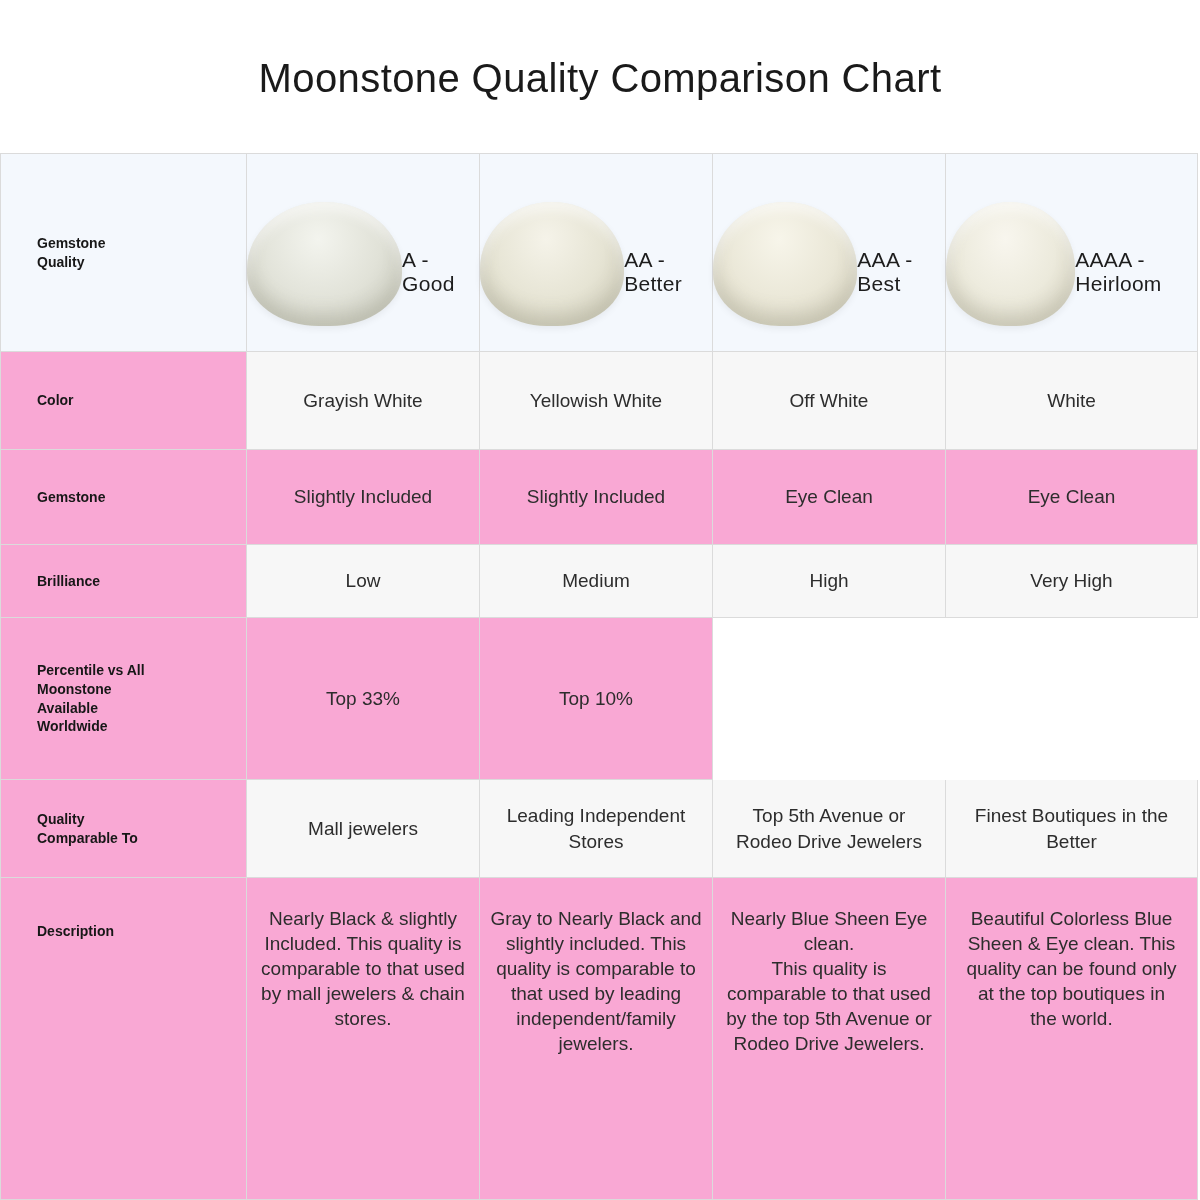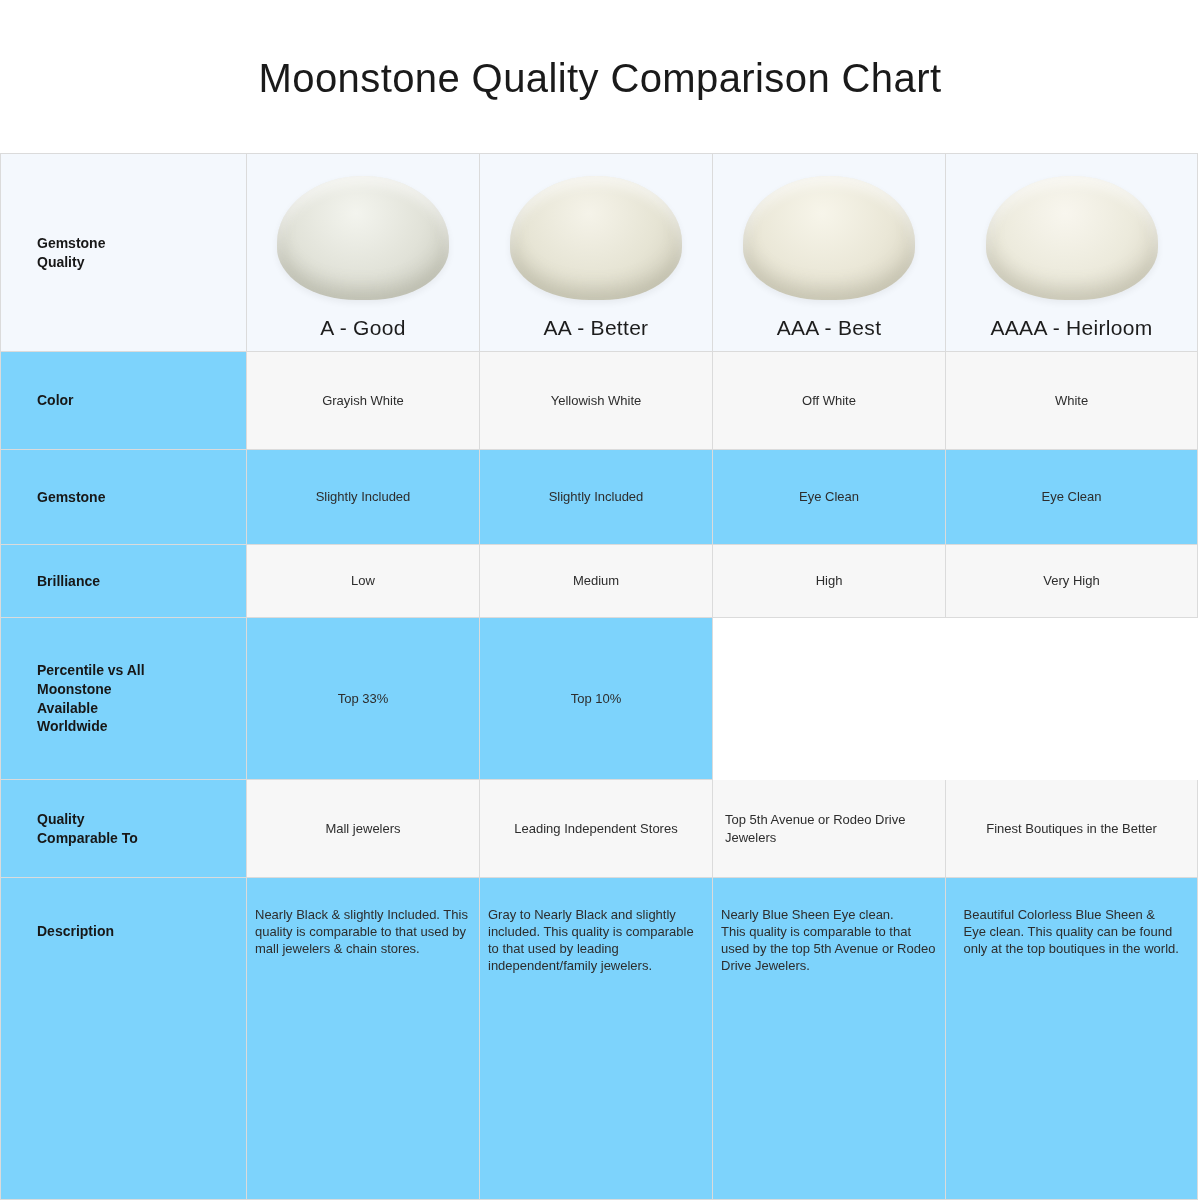--- a/index.html
+++ b/index.html
@@ -12,38 +12,38 @@
   }
   *{box-sizing:border-box;margin:0;padding:0}
   html,body{width:1200px;height:1200px;overflow:hidden;background:#fff;
     font-family:"Liberation Sans","DejaVu Sans",sans-serif;color:#222}
   .title{margin-top:56px;text-align:center;font-size:40px;font-weight:400;
     letter-spacing:.4px;color:var(--title-color)}
   .qtable{margin-top:52px;width:1198px;border-top:1px solid var(--border);
     border-left:1px solid var(--border)}
   .row{display:grid;grid-template-columns:246px 233px 233px 233px 252px}
   .cell{border-right:1px solid var(--border);border-bottom:1px solid var(--border);
-    display:flex;align-items:center;justify-content:center;background:#7dd3fc}
+    display:flex;align-items:center;justify-content:center;background:#f9a8d4}
   .r-header .cell{height:198px}
   .r-color .cell{height:98px}
   .r-clarity .cell{height:95px}
   .r-brilliance .cell{height:73px}
   .r-percentile .cell{height:162px}
   .r-quality .cell{height:98px}
   .r-desc .cell{height:322px;align-items:flex-start;padding-top:28px}
   .lblcell{justify-content:flex-start;padding-left:36px;padding-right:24px}
   .lbl{font-weight:700;font-size:14px;line-height:1.35;color:var(--label-color);
     white-space:pre-line}
   .r-desc .lblcell{padding-top:44px}
   .hdr{background:var(--header-bg)}
   .stripe{background:var(--stripe-bg)}
-  .val{font-size:13px;line-height:1.32;max-width:208px;
+  .val{font-size:19px;line-height:1.32;text-align:center;max-width:208px;
     color:var(--value-color)}
   .r-desc .val{white-space:pre-line;max-width:216px}
-  .gemcell{flex-direction:column;justify-content:flex-start;padding-top:22px}
+  .gemcell{flex-direction:row;justify-content:flex-start;padding-top:22px}
   .gem{width:172px;height:124px;border-radius:52% 52% 48% 48% / 56% 56% 44% 44%;
     box-shadow:inset 0 -12px 18px rgba(110,108,88,.22),
                inset 0 8px 12px rgba(255,255,255,.65),
                0 3px 7px rgba(0,0,0,.06)}
   .grade{margin-top:16px;font-size:21px;color:#1d1d1d;letter-spacing:.3px}
 </style>
 </head>
 <body>
 
 <h1 class="title">Moonstone Quality Comparison Chart</h1>

